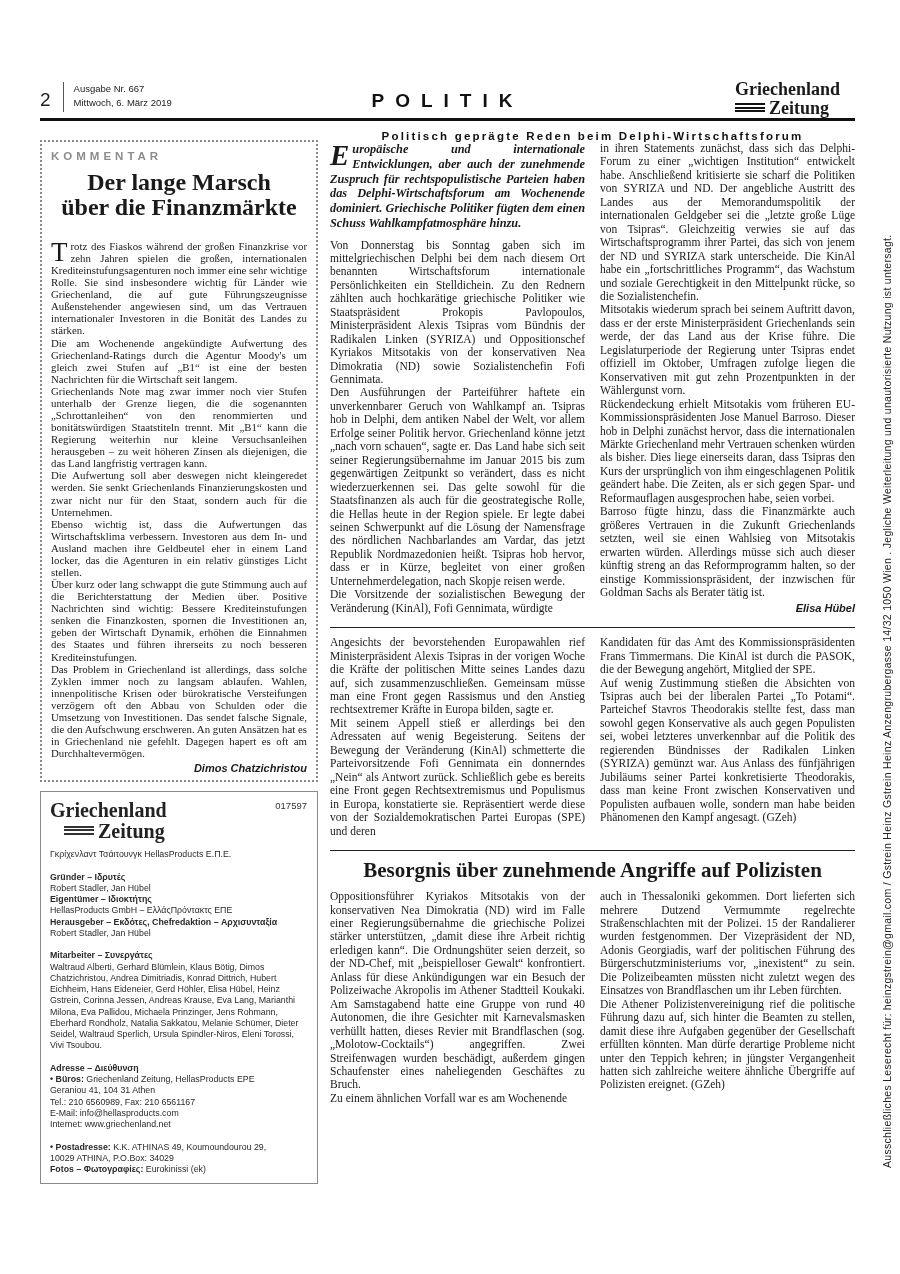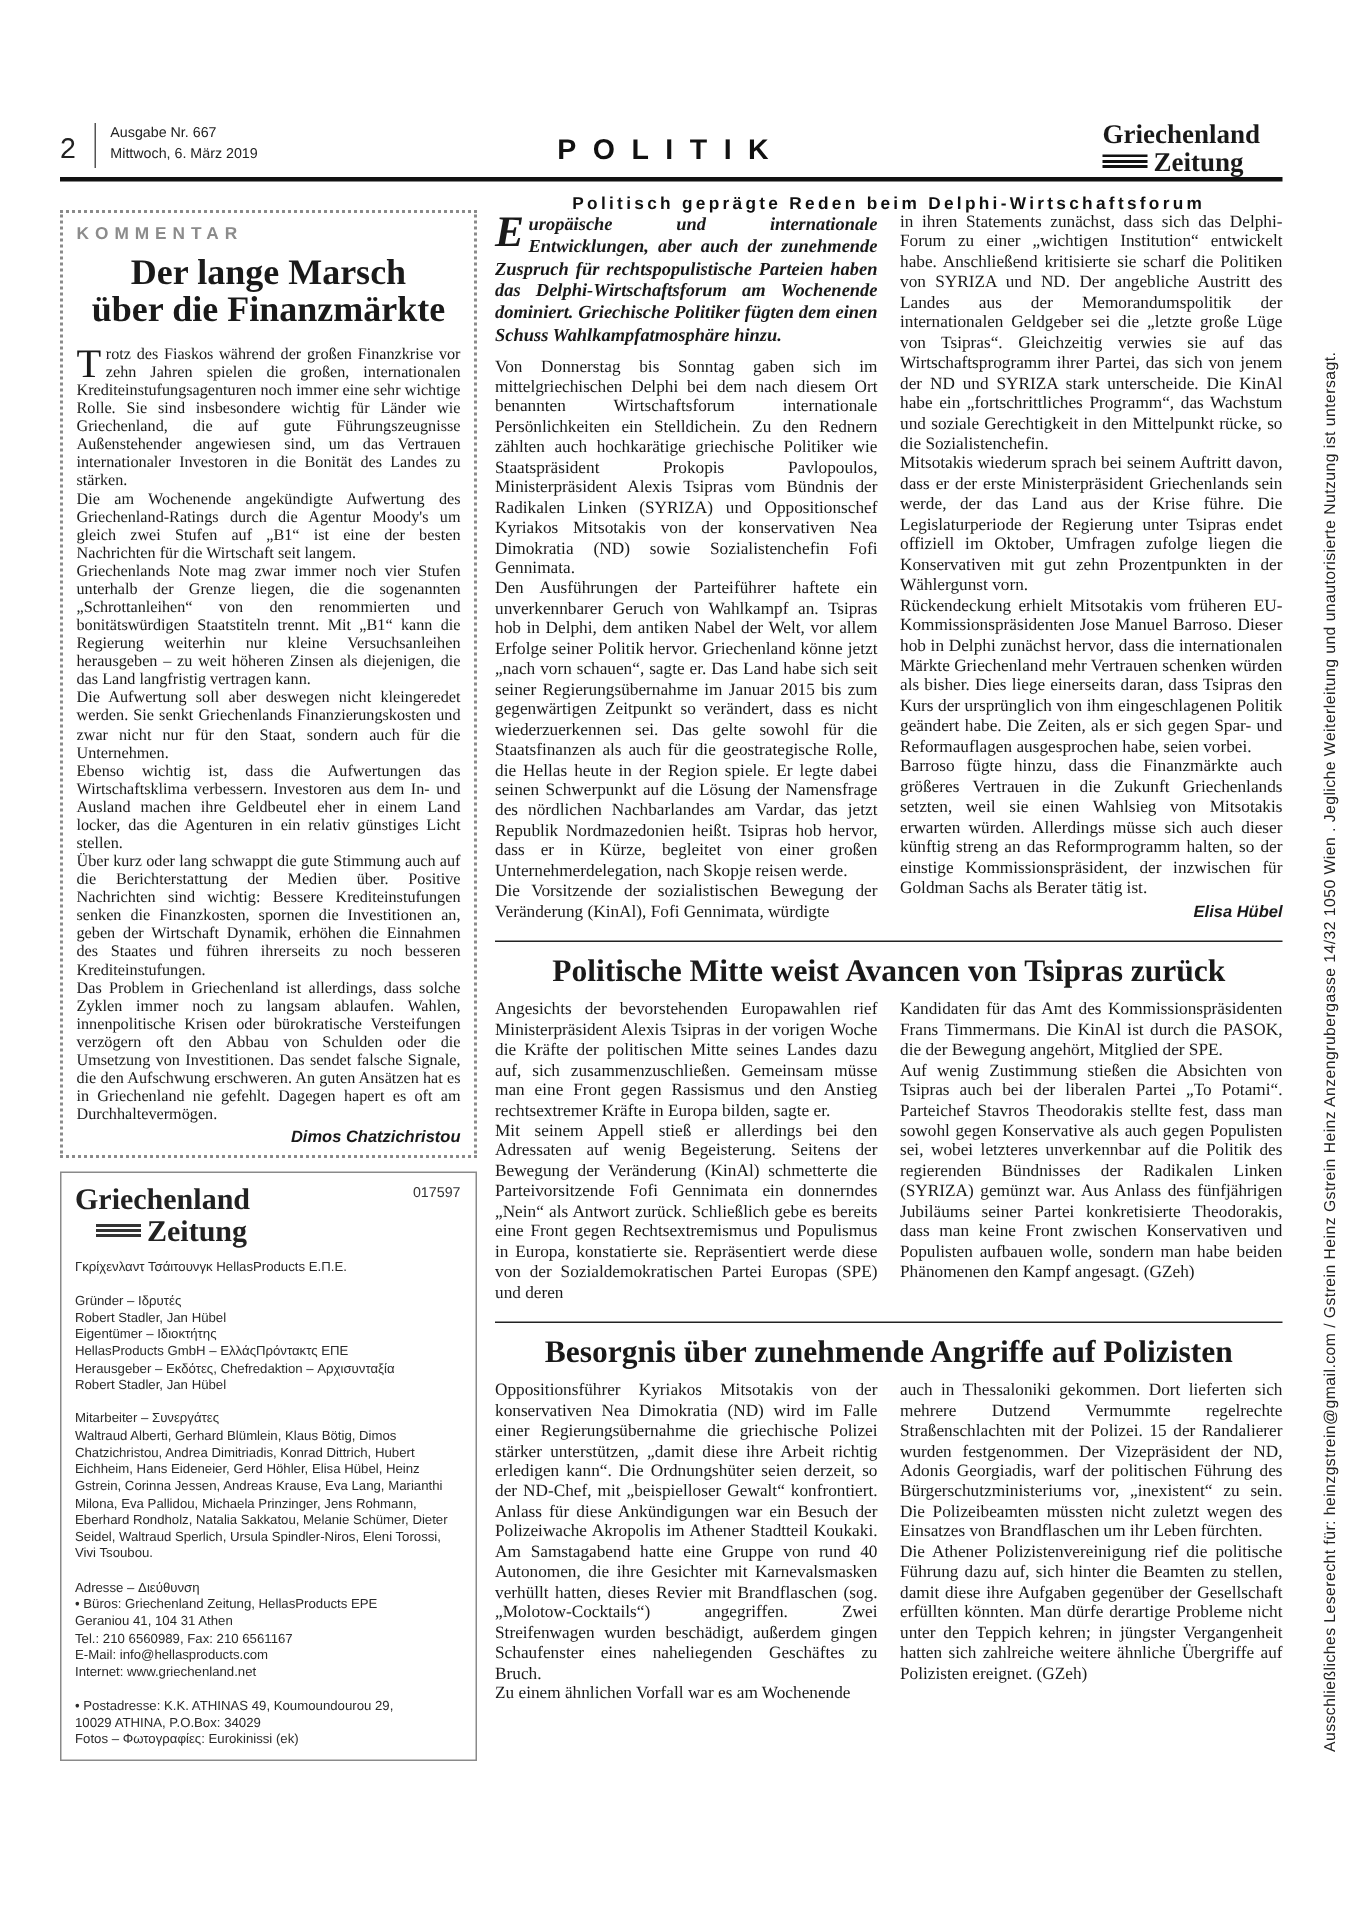--- a/index.html
+++ b/index.html
@@ -20,38 +20,38 @@
   .lines-icon{width:30px;height:10px;margin-right:4px;
         background:repeating-linear-gradient(to bottom,#111 0 2px,transparent 2px 3.5px);}
   .brand .l2 span{font-size:18px;font-weight:700;line-height:1.0;}
   .head-rule{position:absolute;left:40px;top:118px;width:815px;height:3px;background:#111;}
 
   
   .left-col{position:absolute;left:40px;top:140px;width:278px;}
   .kommentar{border:2px dotted #8a8a8a;padding:8px 9px 6px 9px;box-sizing:border-box;}
   .kommentar-label{font-family:"Liberation Sans",sans-serif;font-size:11.5px;font-weight:700;
         letter-spacing:4px;color:#8c8c8c;margin-bottom:8px;}
-  .kommentar-title{font-size:24px;font-weight:700;text-align:center;line-height:1.06;margin-bottom:9px;}
+  .kommentar-title{font-size:24px;font-weight:700;text-align:center;line-height:1.06;margin-bottom:19px;}
   .kbody p{margin:0;font-size:10.8px;line-height:1.12;text-align:justify;}
   .dropcap{float:left;font-size:27px;line-height:0.8;padding:2px 3px 0 0;}
   .dropcap-bold{float:left;font-size:29px;font-weight:700;font-style:italic;line-height:0.8;padding:2px 3px 0 0;}
   .author{font-family:"Liberation Sans",sans-serif;font-size:11px;font-weight:700;font-style:italic;
         text-align:right;margin-top:3px;}
 
   
   .impressum{border:1px solid #8a8a8a;margin-top:9px;padding:8px 9px 8px 9px;box-sizing:border-box;
         font-family:"Liberation Sans",sans-serif;color:#2a2a2a;position:relative;}
   .imp-logo .l1{font-size:20px;font-weight:700;font-family:"Liberation Serif",serif;color:#222;line-height:1.0;}
   .imp-logo .l2{display:flex;align-items:center;margin:1px 0 0 14px;}
   .imp-logo .lines-icon{background:repeating-linear-gradient(to bottom,#333 0 2px,transparent 2px 3.5px);}
   .imp-logo .l2 span{font-size:20px;font-weight:700;font-family:"Liberation Serif",serif;color:#222;line-height:1.0;}
   .imp-code{position:absolute;right:10px;top:8px;font-size:9.5px;color:#333;}
   .imp-lines{margin-top:8px;}
   .imp-line{font-size:8.8px;line-height:1.28;}
-  .imp-b{font-weight:400;}
+  .imp-b{font-weight:700;}
   .imp-disclaimer{font-size:7.6px;color:#333;margin-top:9px;}
 
   
   .right-col{position:absolute;left:330px;top:130px;width:525px;}
   .kicker{font-family:"Liberation Sans",sans-serif;font-size:11.5px;font-weight:600;letter-spacing:2.2px;
         text-align:center;color:#111;}
   .headline-1{font-size:29px;font-weight:700;text-align:center;line-height:1.05;margin:5px 0 9px 0;}
   .cols{display:flex;gap:15px;}
   .col{width:255px;}
   .bodytext, .col p{margin:0;font-size:11.5px;line-height:1.17;text-align:justify;}
@@ -170,21 +170,20 @@
               <p class="bodytext">Barroso fügte hinzu, dass die Finanzmärkte auch größeres Vertrauen in die Zukunft Griechenlands setzten, weil sie einen Wahlsieg von Mitsotakis erwarten würden. Allerdings müsse sich auch dieser künftig streng an das Reformprogramm halten, so der einstige Kommissionspräsident, der inzwischen für Goldman Sachs als Berater tätig ist.</p>
             </div>
           <div class="author">Elisa Hübel</div>
         </div>
       </div>
     </div>
 
     <hr class="art-divider">
 
     <div>
-      <div class="headline-2">Politische Mitte weist Avancen von Tsipras zurück</div>
       <div class="cols">
         <div class="col">
           <div>
               <p class="bodytext">Angesichts der bevorstehenden Europawahlen rief Ministerpräsident Alexis Tsipras in der vorigen Woche die Kräfte der politischen Mitte seines Landes dazu auf, sich zusammenzuschließen. Gemeinsam müsse man eine Front gegen Rassismus und den Anstieg rechtsextremer Kräfte in Europa bilden, sagte er.</p>
               <p class="bodytext">Mit seinem Appell stieß er allerdings bei den Adressaten auf wenig Begeisterung. Seitens der Bewegung der Veränderung (KinAl) schmetterte die Parteivorsitzende Fofi Gennimata ein donnerndes „Nein“ als Antwort zurück. Schließlich gebe es bereits eine Front gegen Rechtsextremismus und Populismus in Europa, konstatierte sie. Repräsentiert werde diese von der Sozialdemokratischen Partei Europas (SPE) und deren</p>
             </div>
         </div>
         <div class="col">
           <div>
               <p class="bodytext">Kandidaten für das Amt des Kommissionspräsidenten Frans Timmermans. Die KinAl ist durch die PASOK, die der Bewegung angehört, Mitglied der SPE.</p>

